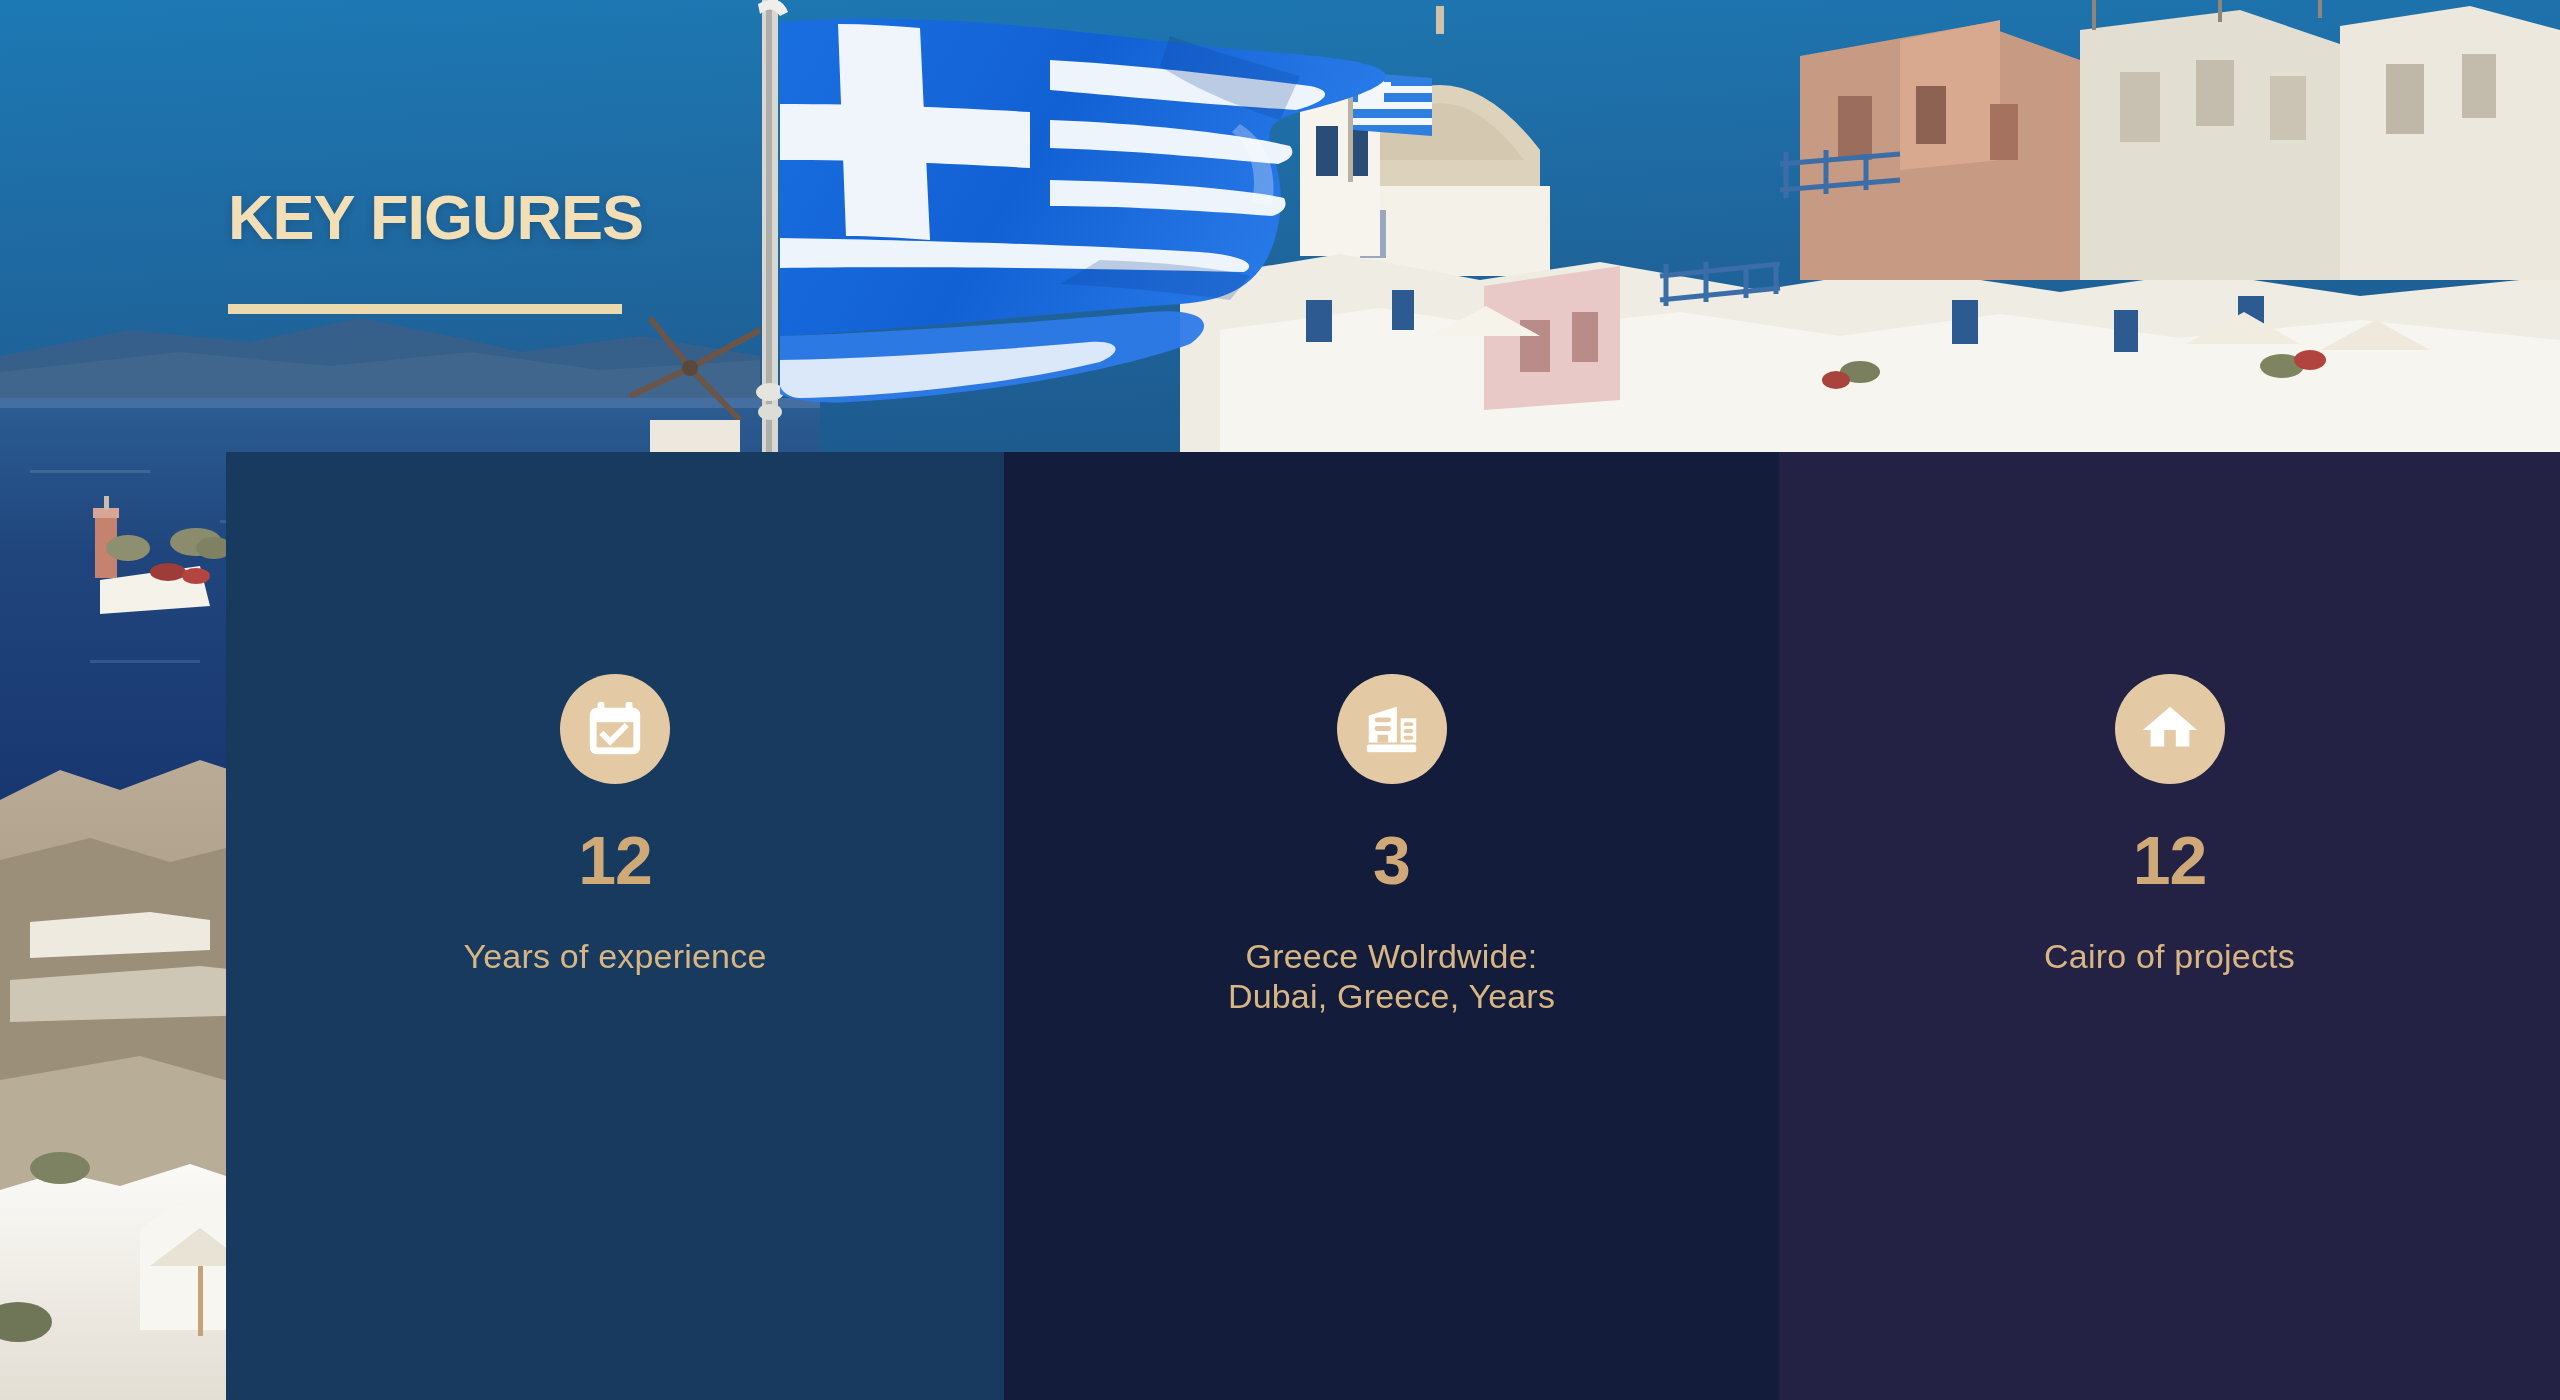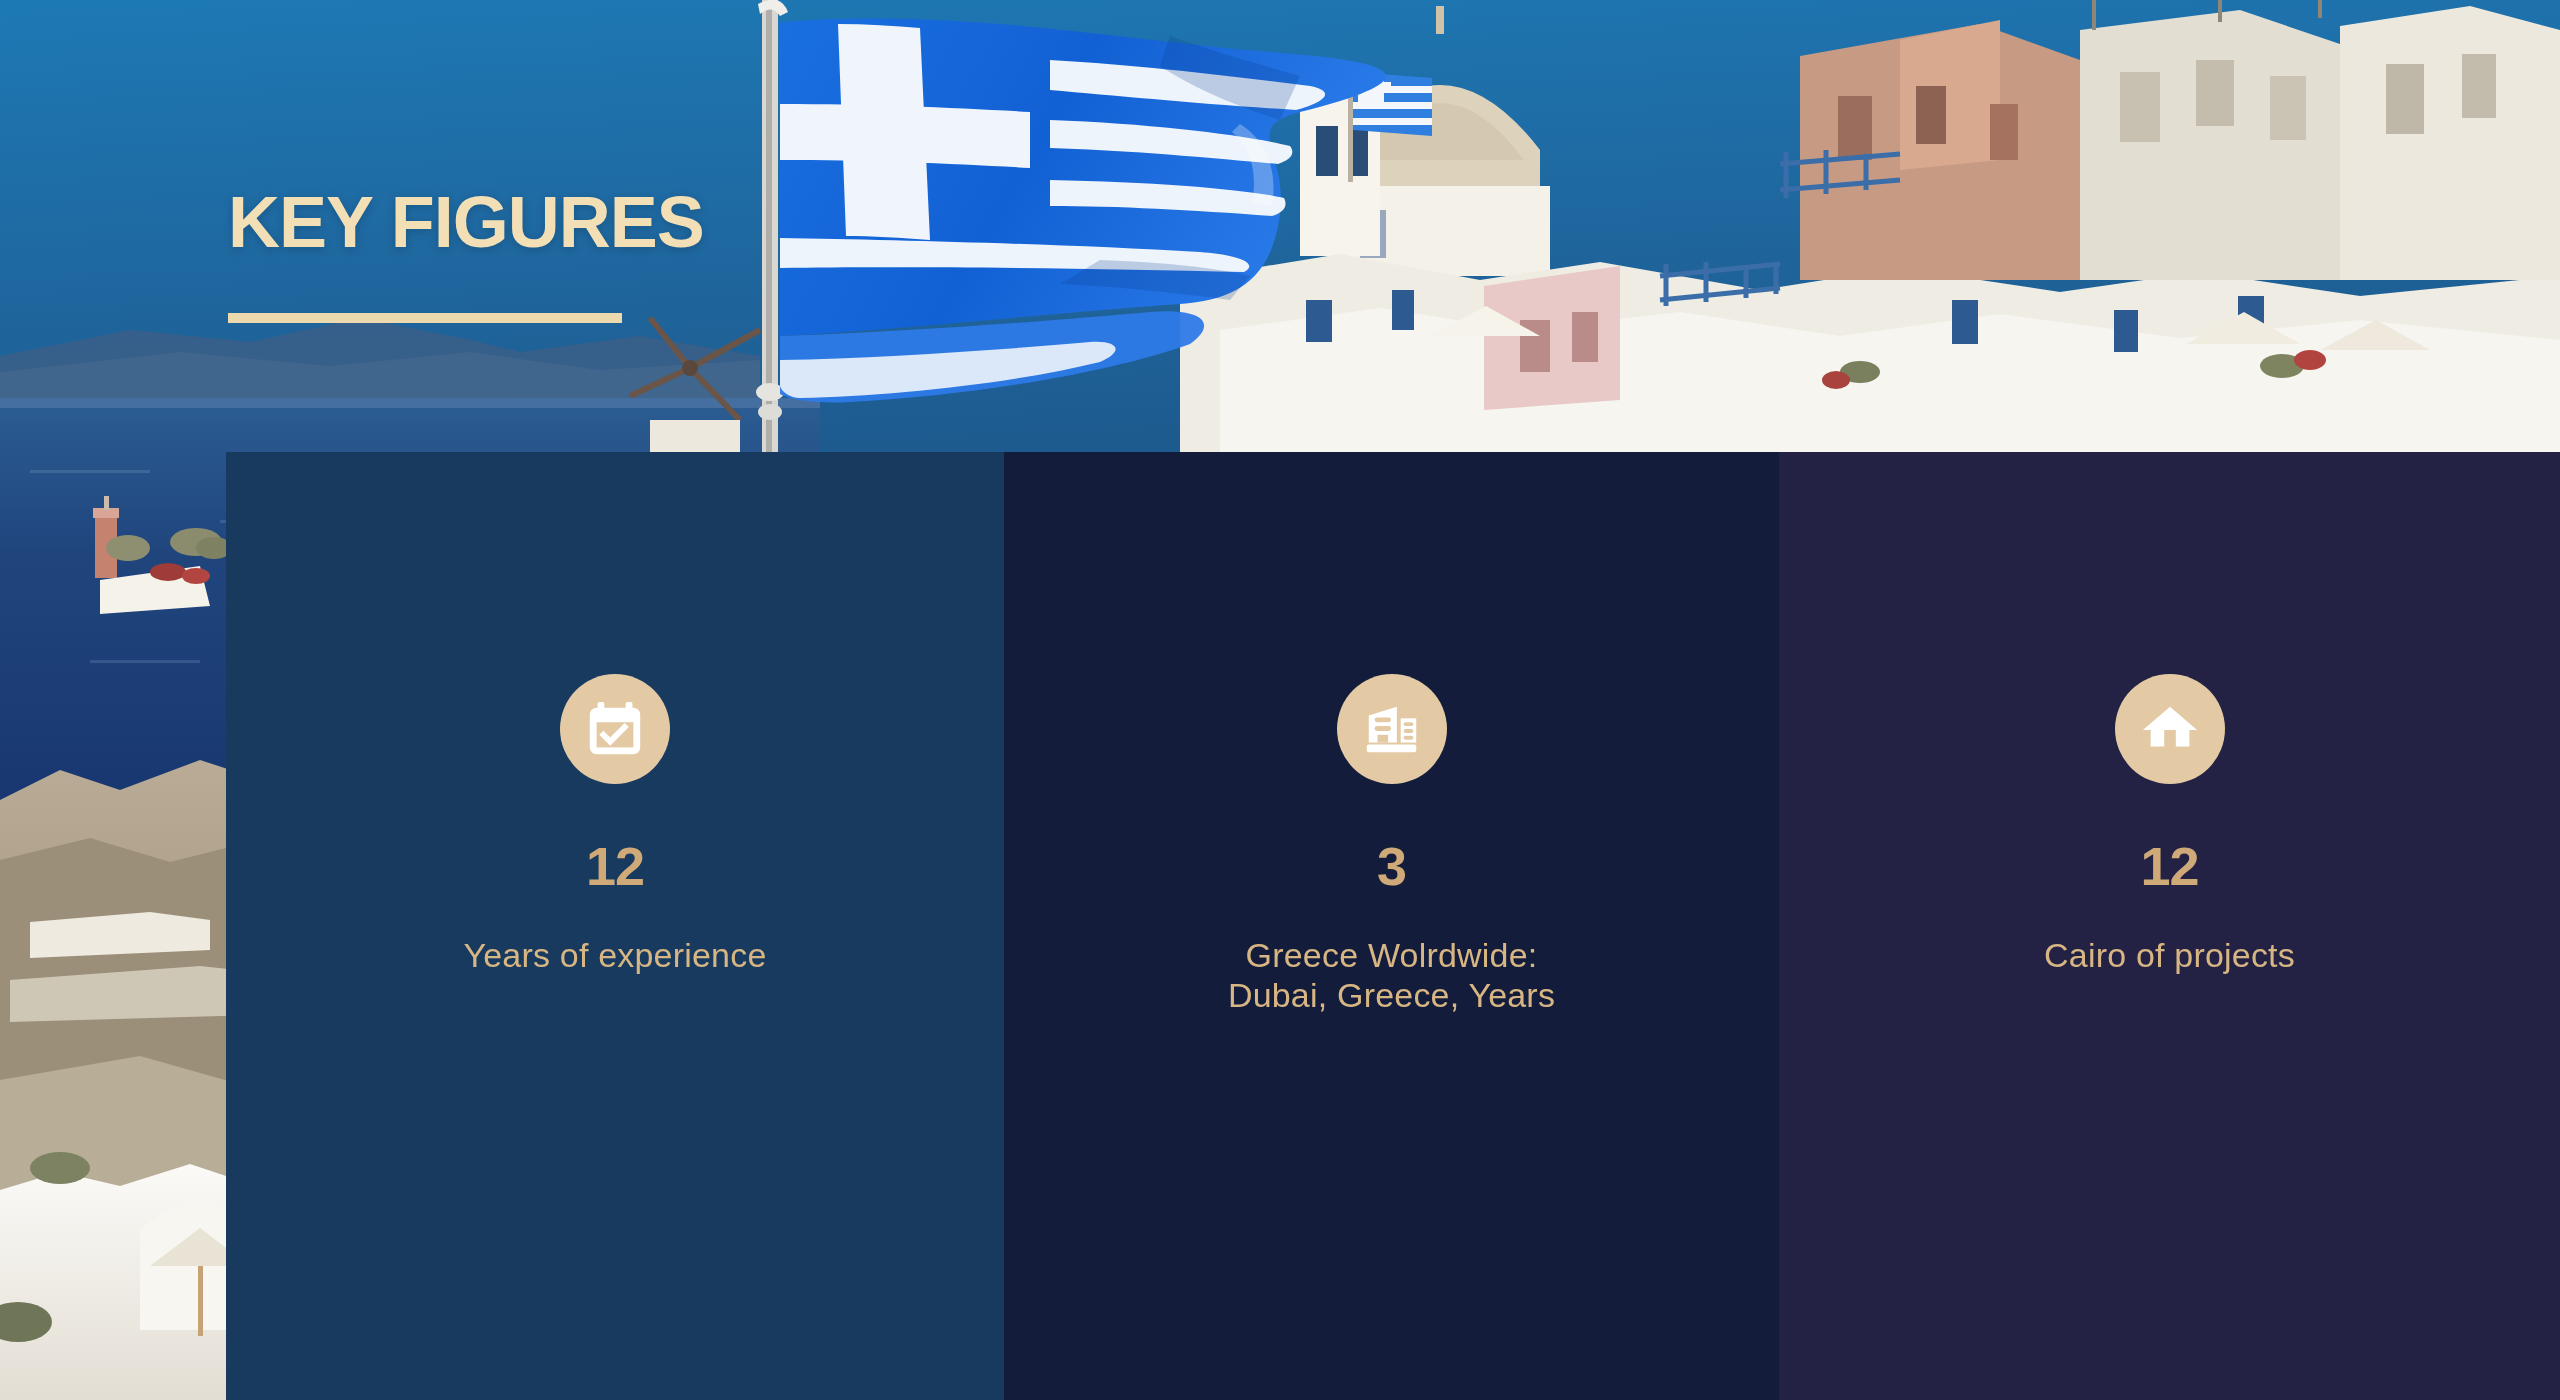--- a/index.html
+++ b/index.html
@@ -13,21 +13,21 @@
 
   
   .photo{ position:absolute; inset:0; }
   .photo svg{ display:block; width:2560px; height:1400px; }
 
   
   .heading{
     position:absolute; left:228px; top:186px; z-index:40;
   }
   .heading h1{
-    font-size:72px; font-weight:bold; letter-spacing:-1px;
+    font-size:63px; font-weight:bold; letter-spacing:-1px;
     color:#f2dfb6; line-height:1;
     font-family:"Liberation Sans", sans-serif;
     text-shadow:0 2px 10px rgba(0,0,0,.18);
   }
   .heading .rule{
     margin-top:55px; width:394px; height:10px; background:#edd9ae;
   }
 
   
   .cards{
@@ -42,22 +42,22 @@
   .icon-circle{
     margin-top:222px;
     width:110px; height:110px; border-radius:50%;
     background:#e3caa5;
     display:flex; align-items:center; justify-content:center;
     flex:none;
   }
   .icon-circle svg{ display:block; }
 
   .stat-number{
-    margin-top:55px;
-    font-size:54px; font-weight:bold; color:#cfa978;
+    margin-top:42px;
+    font-size:68px; font-weight:bold; color:#cfa978;
     line-height:1; letter-spacing:-1px;
   }
   .stat-label{
     margin-top:42px;
     font-size:34px; font-weight:400; color:#d8b684;
     line-height:1.18; text-align:center; letter-spacing:.2px;
     max-width:640px;
   }
   .stat-label .ln{ display:block; }
 </style>

